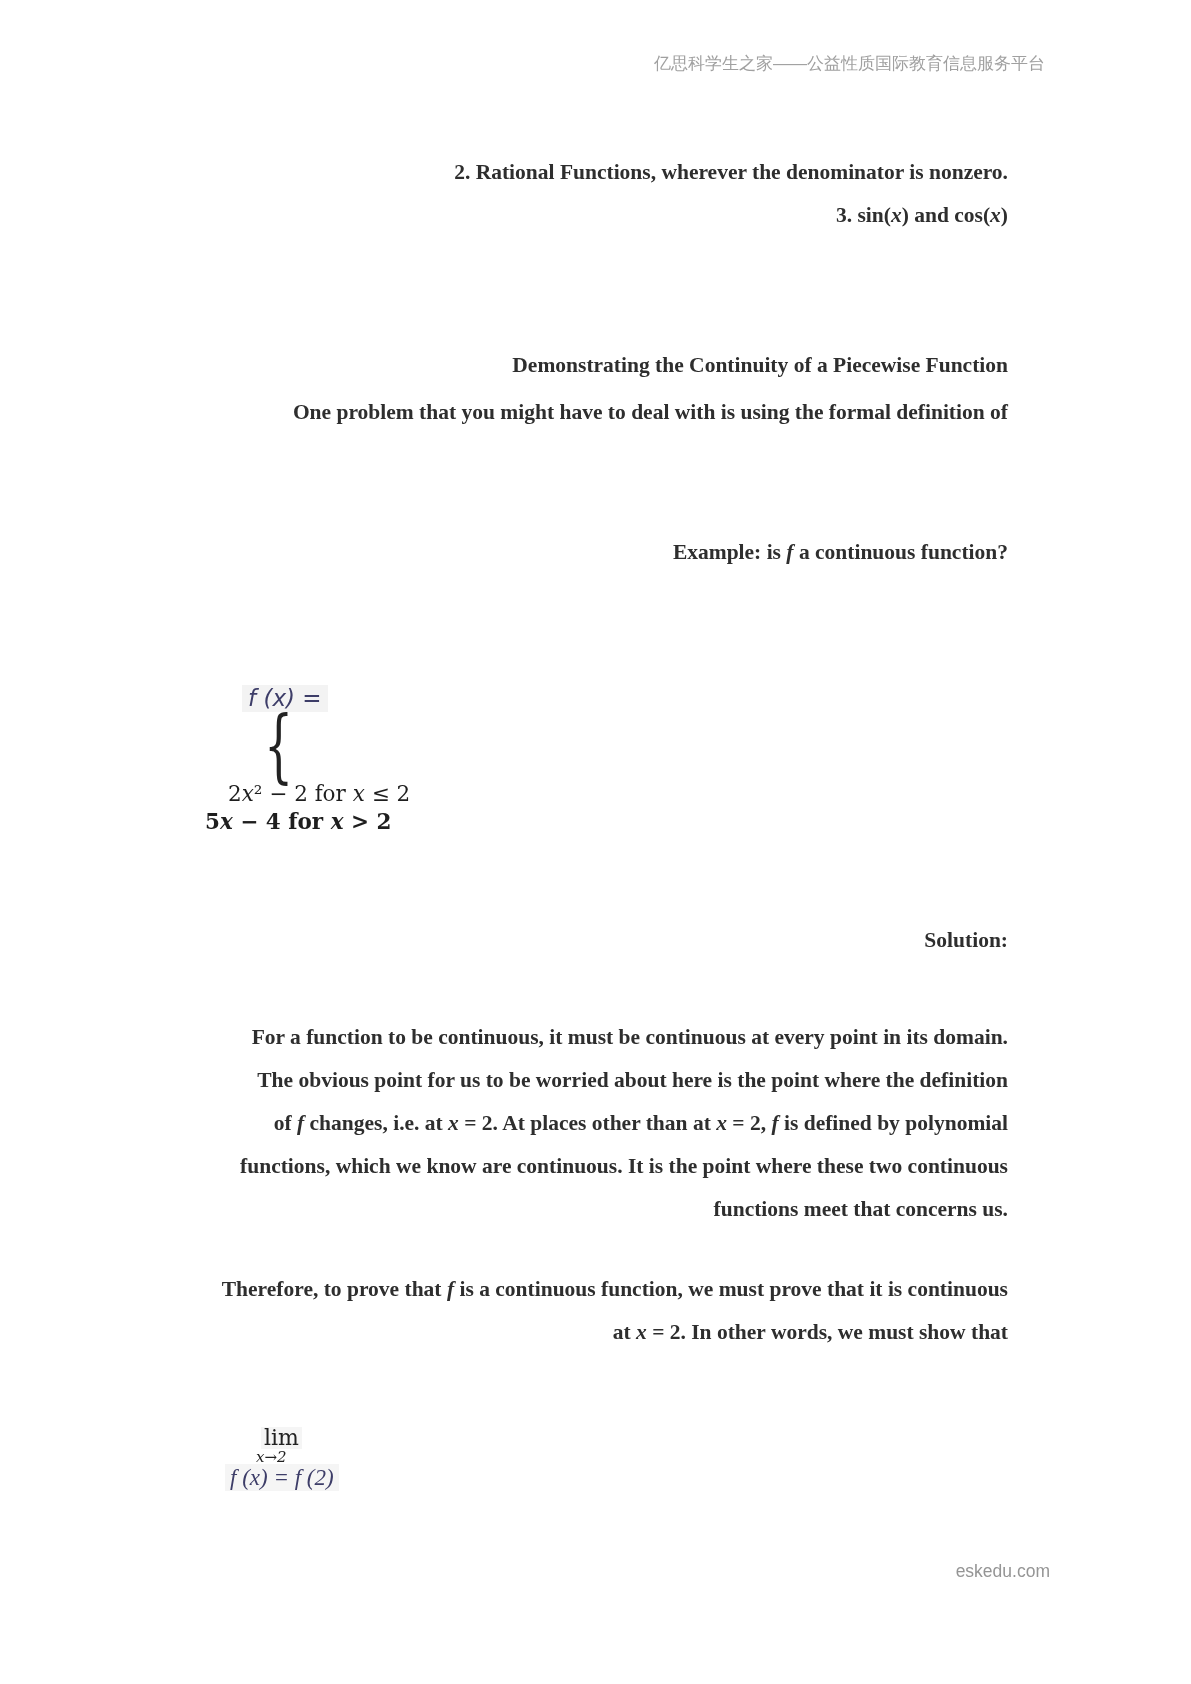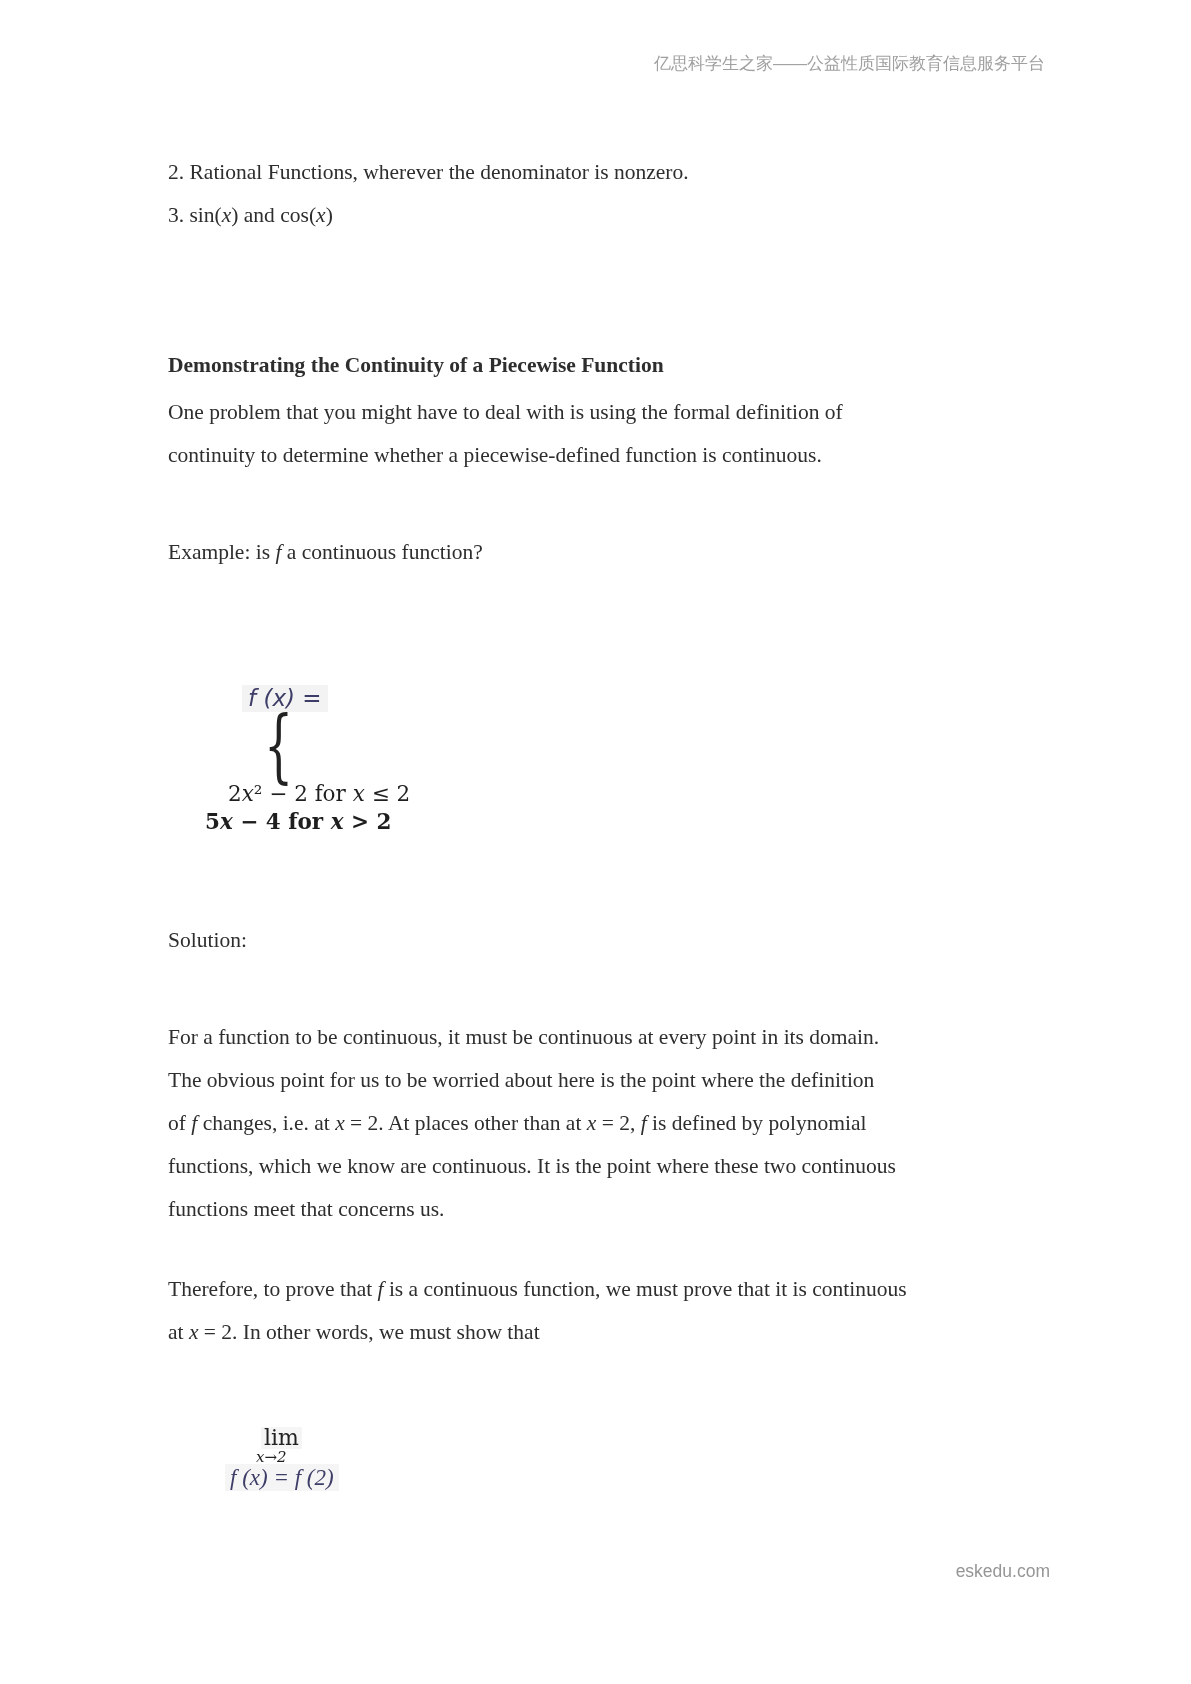--- a/index.html
+++ b/index.html
@@ -5,20 +5,21 @@
   html,body { margin:0; padding:0; background:#ffffff; }
   .page {
     position:relative;
     width:1191px;
     height:1684px;
     background:#ffffff;
     overflow:hidden;
     font-family:"Liberation Serif", serif;
     color:#2e2e2e;
     margin:0 auto;
+    text-align:right;
   }
   .header-cn {
     position:absolute;
     top:52px;
     right:146px;
     font-family:"Liberation Sans", sans-serif;
     font-size:17px;
     color:#a0a0a0;
     white-space:nowrap;
   }
@@ -30,20 +31,21 @@
     font-size:17.5px;
     color:#959595;
     white-space:nowrap;
   }
   .block {
     position:absolute;
     left:168px;
     width:840px;
     font-size:21.5px;
     line-height:43px;
+    font-weight:bold;
   }
   .line { white-space:nowrap; }
   .it { font-style:italic; }
   .bold { font-weight:bold; }
 
   
   .f1 { position:absolute; left:168px; top:655px; width:300px; height:200px; }
   .f1-head {
     position:absolute; left:74px; top:30px;
     font-family:"DejaVu Sans", sans-serif; font-style:italic;
@@ -92,21 +94,20 @@
     <div class="line"><span>2. Rational Functions, wherever the denominator is nonzero.</span></div>
     <div class="line"><span>3. sin(</span><span class="it">x</span><span>) and cos(</span><span class="it">x</span><span>)</span></div>
   </div>
 
   <div class="block bold" style="top:344px">
     <div class="line"><span>Demonstrating the Continuity of a Piecewise Function</span></div>
   </div>
 
   <div class="block" style="top:391px">
     <div class="line"><span>One problem that you might have to deal with is using the formal definition of</span></div>
-    <div class="line"><span>continuity to determine whether a piecewise-defined function is continuous.</span></div>
   </div>
 
   <div class="block" style="top:531px">
     <div class="line"><span>Example: is </span><span class="it">f</span><span> a continuous function?</span></div>
   </div>
 
   <div class="f1">
     <span class="f1-head">f (x) =</span>
     <span class="f1-brace">{</span>
     <div class="f1-line f1-line1"><span>2</span><span class="it">x</span><span>²</span><span> − 2 for </span><span class="it">x</span><span> ≤ 2</span></div>

